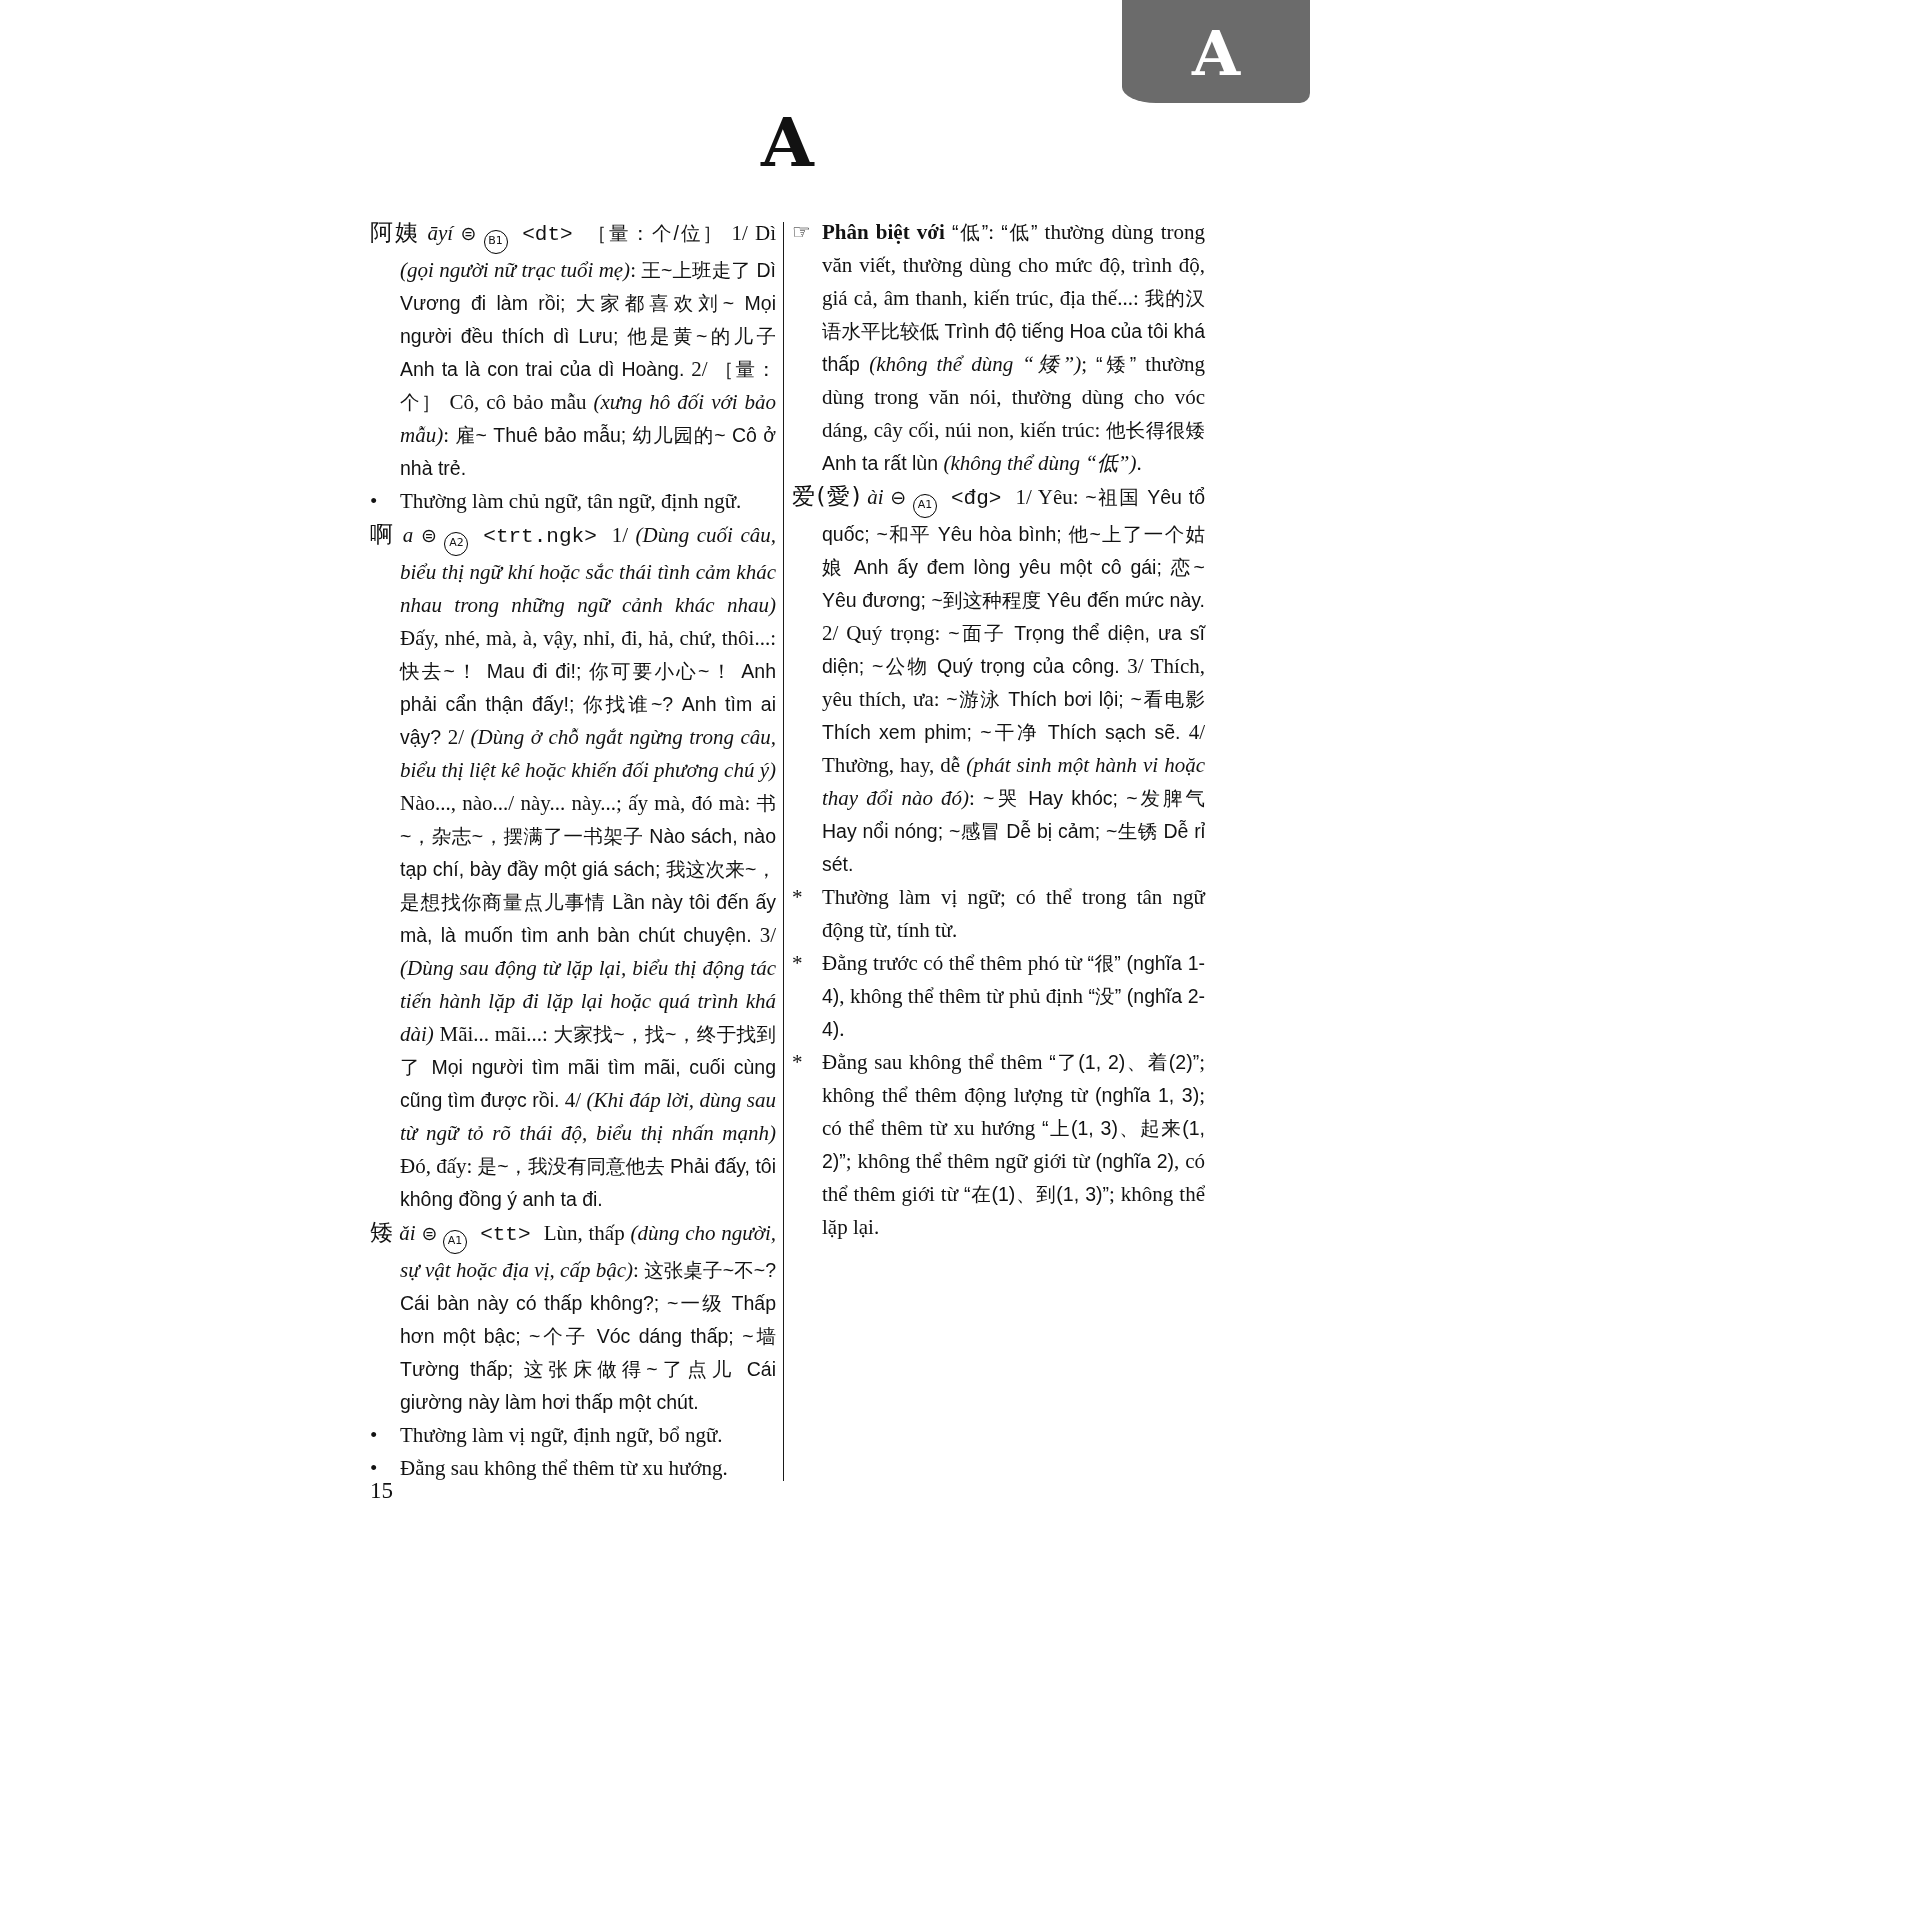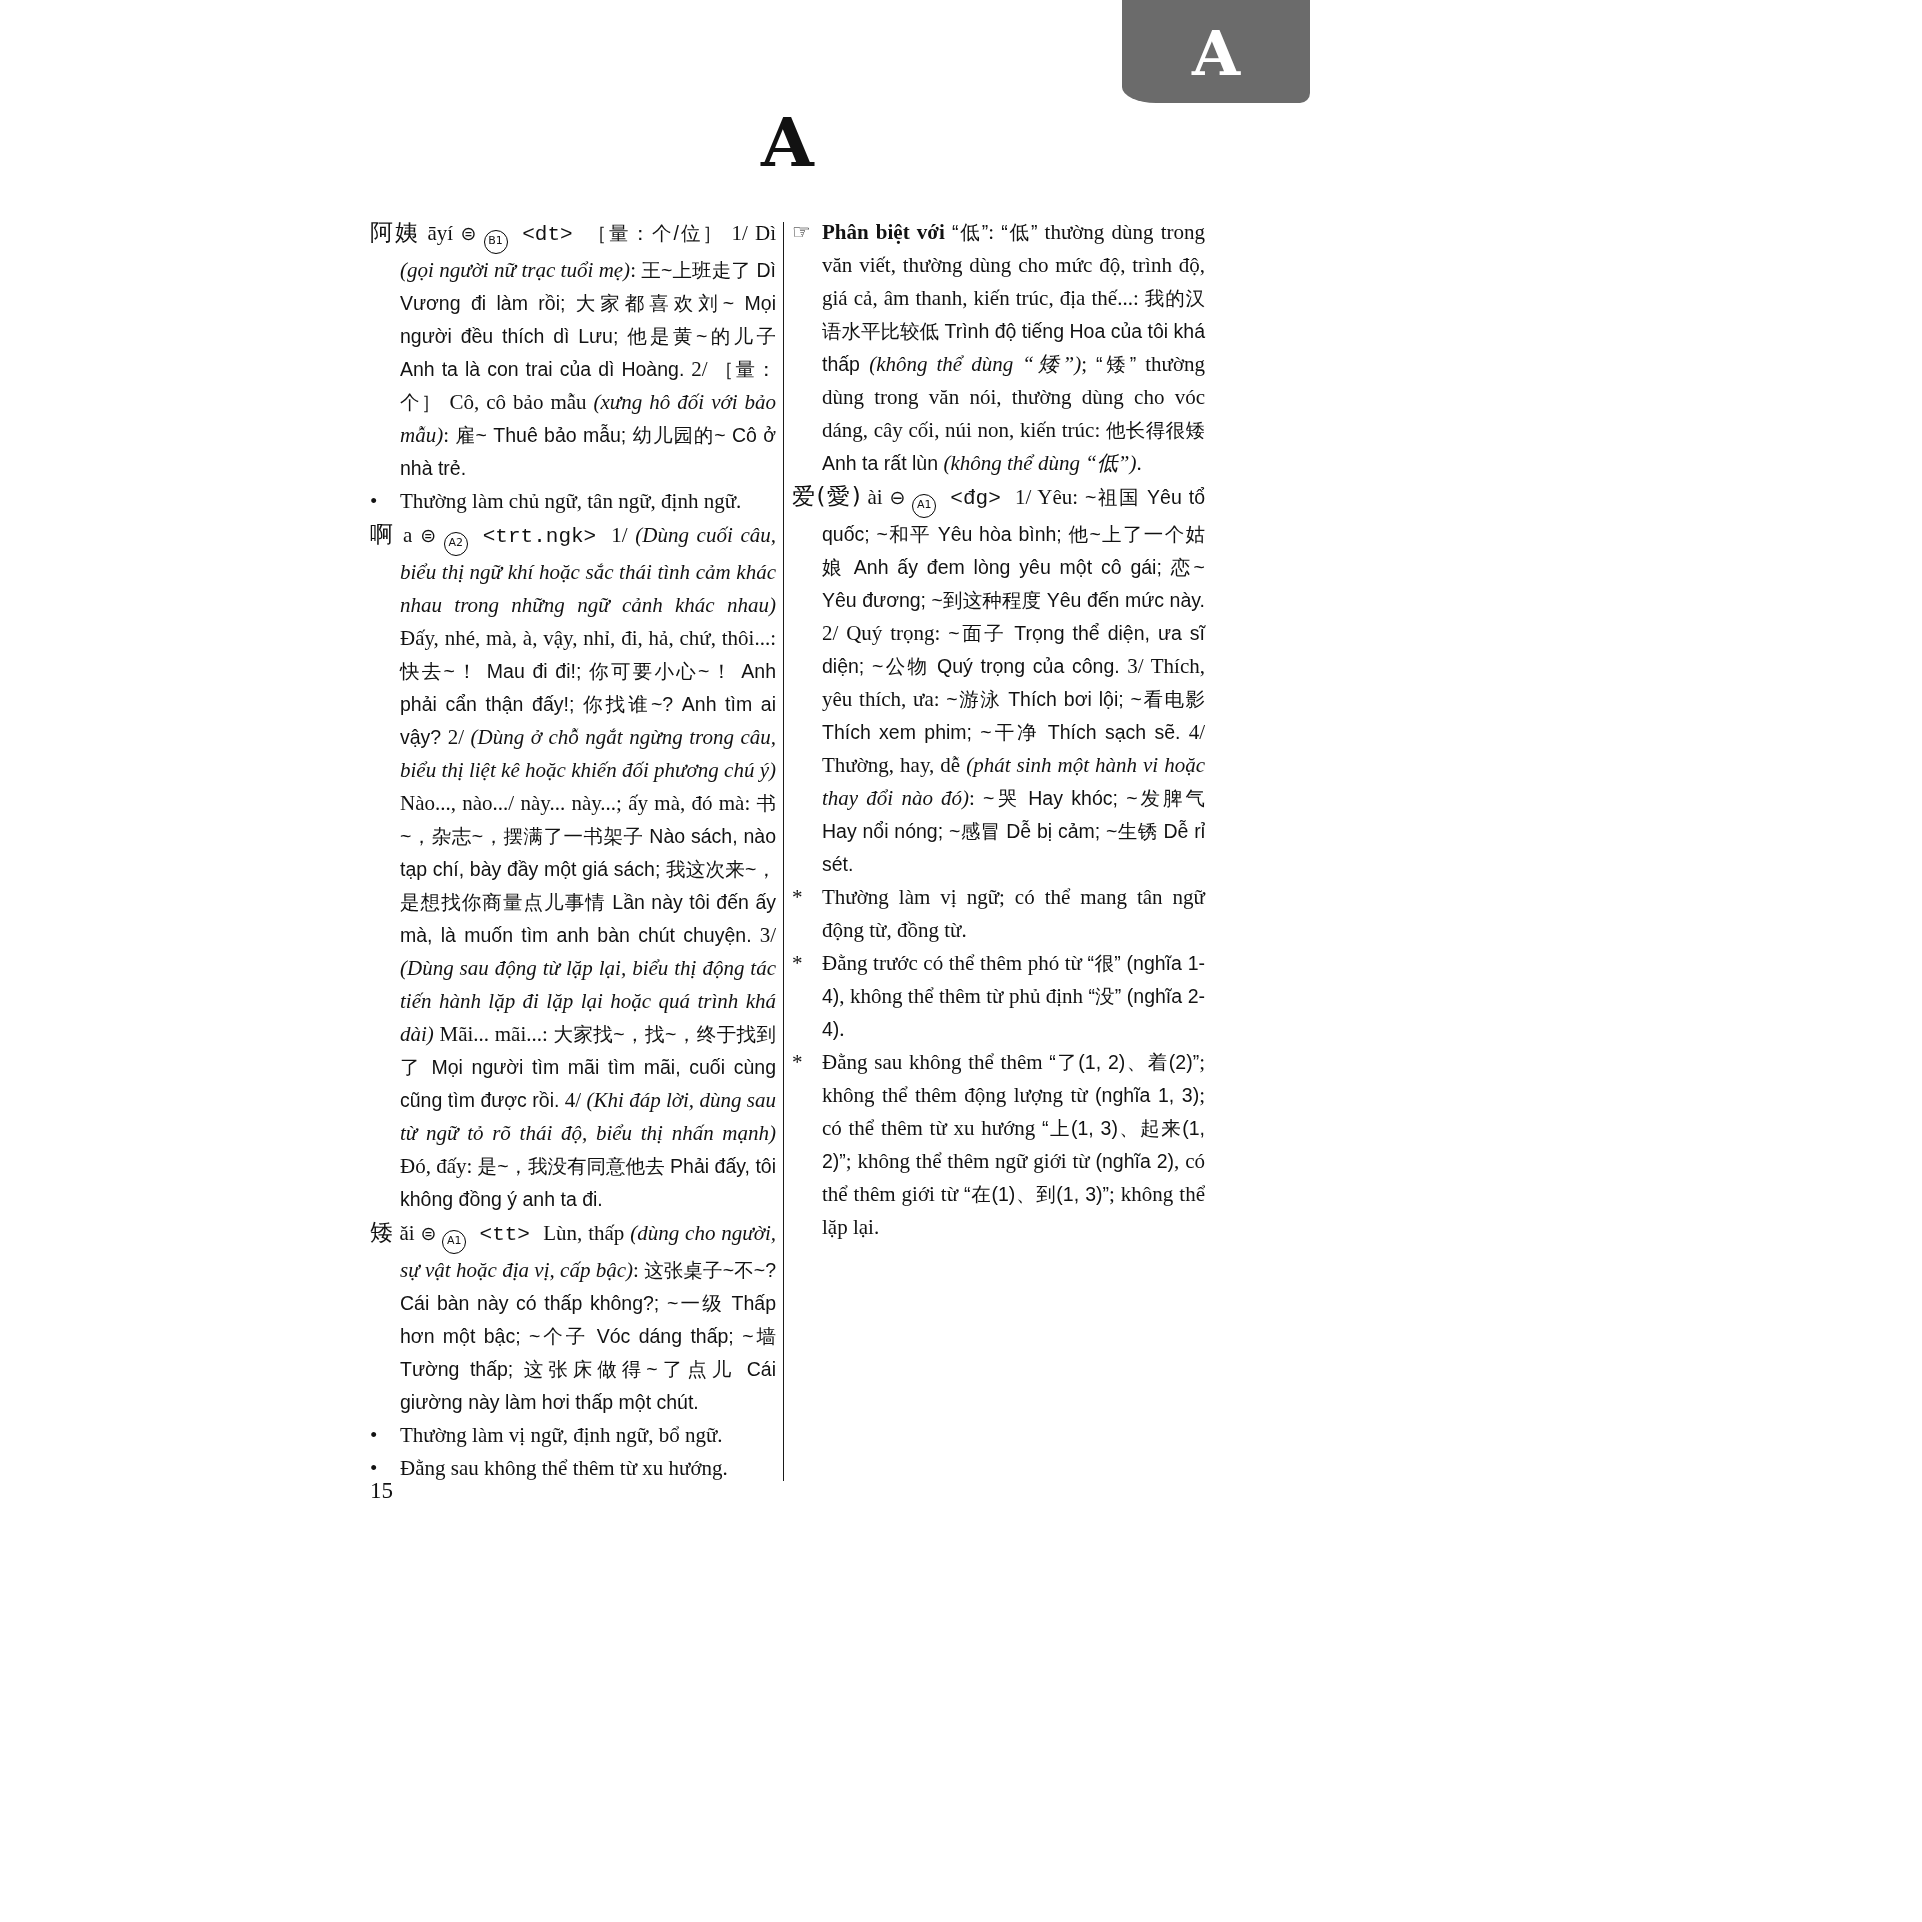--- a/index.html
+++ b/index.html
@@ -31,21 +31,21 @@
   }
   .col{font-size:21px;line-height:33px;text-align:justify;}
   .col-left{width:406px;}
   .divider{width:0;border-left:1.5px solid #1a1a1a;margin-left:7px;margin-top:6px;margin-bottom:4px;}
   .col-right{width:413px;margin-left:8px;}
   .para{padding-left:30px;text-indent:-30px;margin:0;}
   .marker{display:inline-block;width:30px;text-indent:0;}
   .k-hand .marker{width:30px;}
   
   .s-hw{font-family:"DejaVu Sans", sans-serif;font-weight:normal;font-size:23px;}
-  .s-py{font-family:"Liberation Serif", serif;}
+  .s-py{font-family:"Liberation Serif", serif;font-style:italic;}
   .s-sym{font-family:"DejaVu Sans", sans-serif;font-size:19px;}
   .s-badge{
     display:inline-block;width:22px;height:22px;line-height:20px;text-align:center;
     border:1.5px solid #000;border-radius:50%;
     font-family:"DejaVu Sans", sans-serif;font-size:11px;font-weight:normal;
     vertical-align:-4px;text-indent:0;
   }
   .s-gram{font-family:Liberation Mono, monospace;}
   .s-cn{font-family:Liberation Sans, sans-serif;font-size:19.5px;}
   .s-vi{font-family:"Liberation Sans", sans-serif;font-size:19.5px;}
@@ -74,21 +74,21 @@
         <div class="para k-bullet"><span class="marker">•</span><span class="s-plain">Thường làm chủ ngữ, tân ngữ, định ngữ.</span></div>
         <div class="para k-entry"><span class="s-hw">啊</span><span class="s-py"> a </span><span class="s-sym">⊜</span><span class="s-plain"> </span><span class="s-badge">A2</span><span class="s-gram">  &lt;trt.ngk&gt; </span><span class="s-plain">1/ </span><span class="s-it">(Dùng cuối câu, biểu thị ngữ khí hoặc sắc thái tình cảm khác nhau trong những ngữ cảnh khác nhau)</span><span class="s-plain"> Đấy, nhé, mà, à, vậy, nhỉ, đi, hả, chứ, thôi...: </span><span class="s-cn">快去~！</span><span class="s-vi"> Mau đi đi!; </span><span class="s-cn">你可要小心~！</span><span class="s-vi"> Anh phải cẩn thận đấy!; </span><span class="s-cn">你找谁~?</span><span class="s-vi"> Anh tìm ai vậy?</span><span class="s-plain"> 2/ </span><span class="s-it">(Dùng ở chỗ ngắt ngừng trong câu, biểu thị liệt kê hoặc khiến đối phương chú ý)</span><span class="s-plain"> Nào..., nào.../ này... này...; ấy mà, đó mà: </span><span class="s-cn">书~，杂志~，摆满了一书架子</span><span class="s-vi"> Nào sách, nào tạp chí, bày đầy một giá sách; </span><span class="s-cn">我这次来~，是想找你商量点儿事情</span><span class="s-vi"> Lần này tôi đến ấy mà, là muốn tìm anh bàn chút chuyện.</span><span class="s-plain"> 3/ </span><span class="s-it">(Dùng sau động từ lặp lại, biểu thị động tác tiến hành lặp đi lặp lại hoặc quá trình khá dài)</span><span class="s-plain"> Mãi... mãi...: </span><span class="s-cn">大家找~，找~，终于找到了</span><span class="s-vi"> Mọi người tìm mãi tìm mãi, cuối cùng cũng tìm được rồi.</span><span class="s-plain"> 4/ </span><span class="s-it">(Khi đáp lời, dùng sau từ ngữ tỏ rõ thái độ, biểu thị nhấn mạnh)</span><span class="s-plain"> Đó, đấy: </span><span class="s-cn">是~，我没有同意他去</span><span class="s-vi"> Phải đấy, tôi không đồng ý anh ta đi.</span></div>
         <div class="para k-entry"><span class="s-hw">矮</span><span class="s-py"> ǎi </span><span class="s-sym">⊜</span><span class="s-plain"> </span><span class="s-badge">A1</span><span class="s-gram">  &lt;tt&gt; </span><span class="s-plain">Lùn, thấp </span><span class="s-it">(dùng cho người, sự vật hoặc địa vị, cấp bậc)</span><span class="s-plain">: </span><span class="s-cn">这张桌子~不~?</span><span class="s-vi"> Cái bàn này có thấp không?; </span><span class="s-cn">~一级</span><span class="s-vi"> Thấp hơn một bậc; </span><span class="s-cn">~个子</span><span class="s-vi"> Vóc dáng thấp; </span><span class="s-cn">~墙</span><span class="s-vi"> Tường thấp; </span><span class="s-cn">这张床做得~了点儿</span><span class="s-vi"> Cái giường này làm hơi thấp một chút.</span></div>
         <div class="para k-bullet"><span class="marker">•</span><span class="s-plain">Thường làm vị ngữ, định ngữ, bổ ngữ.</span></div>
         <div class="para k-bullet"><span class="marker">•</span><span class="s-plain">Đằng sau không thể thêm từ xu hướng.</span></div>
       </div>
     <div class="divider"></div>
     <div class="col col-right">
         <div class="para k-hand"><span class="marker">☞</span><span class="s-b">Phân biệt với </span><span class="s-cn">“低”</span><span class="s-plain">: </span><span class="s-cn">“低”</span><span class="s-plain"> thường dùng trong văn viết, thường dùng cho mức độ, trình độ, giá cả, âm thanh, kiến trúc, địa thế...: </span><span class="s-cn">我的汉语水平比较低</span><span class="s-vi"> Trình độ tiếng Hoa của tôi khá thấp </span><span class="s-it">(không thể dùng “矮”)</span><span class="s-plain">; </span><span class="s-cn">“矮”</span><span class="s-plain"> thường dùng trong văn nói, thường dùng cho vóc dáng, cây cối, núi non, kiến trúc: </span><span class="s-cn">他长得很矮</span><span class="s-vi"> Anh ta rất lùn </span><span class="s-it">(không thể dùng “低”)</span><span class="s-plain">.</span></div>
         <div class="para k-entry"><span class="s-hw">爱(愛)</span><span class="s-py"> ài </span><span class="s-sym">⊖</span><span class="s-plain"> </span><span class="s-badge">A1</span><span class="s-gram">  &lt;đg&gt; </span><span class="s-plain">1/ Yêu: </span><span class="s-cn">~祖国</span><span class="s-vi"> Yêu tổ quốc; </span><span class="s-cn">~和平</span><span class="s-vi"> Yêu hòa bình; </span><span class="s-cn">他~上了一个姑娘</span><span class="s-vi"> Anh ấy đem lòng yêu một cô gái; </span><span class="s-cn">恋~</span><span class="s-vi"> Yêu đương; </span><span class="s-cn">~到这种程度</span><span class="s-vi"> Yêu đến mức này.</span><span class="s-plain"> 2/ Quý trọng: </span><span class="s-cn">~面子</span><span class="s-vi"> Trọng thể diện, ưa sĩ diện; </span><span class="s-cn">~公物</span><span class="s-vi"> Quý trọng của công.</span><span class="s-plain"> 3/ Thích, yêu thích, ưa: </span><span class="s-cn">~游泳</span><span class="s-vi"> Thích bơi lội; </span><span class="s-cn">~看电影</span><span class="s-vi"> Thích xem phim; </span><span class="s-cn">~干净</span><span class="s-vi"> Thích sạch sẽ.</span><span class="s-plain"> 4/ Thường, hay, dễ </span><span class="s-it">(phát sinh một hành vi hoặc thay đổi nào đó)</span><span class="s-plain">: </span><span class="s-cn">~哭</span><span class="s-vi"> Hay khóc; </span><span class="s-cn">~发脾气</span><span class="s-vi"> Hay nổi nóng; </span><span class="s-cn">~感冒</span><span class="s-vi"> Dễ bị cảm; </span><span class="s-cn">~生锈</span><span class="s-vi"> Dễ rỉ sét.</span></div>
-        <div class="para k-star"><span class="marker">*</span><span class="s-plain">Thường làm vị ngữ; có thể mang tân ngữ động từ, đồng từ.</span></div>
+        <div class="para k-star"><span class="marker">*</span><span class="s-plain">Thường làm vị ngữ; có thể trong tân ngữ động từ, tính từ.</span></div>
         <div class="para k-star"><span class="marker">*</span><span class="s-plain">Đằng trước có thể thêm phó từ </span><span class="s-cn">“很”</span><span class="s-vi"> (nghĩa 1-4)</span><span class="s-plain">, không thể thêm từ phủ định </span><span class="s-cn">“没”</span><span class="s-vi"> (nghĩa 2-4)</span><span class="s-plain">.</span></div>
         <div class="para k-star"><span class="marker">*</span><span class="s-plain">Đằng sau không thể thêm </span><span class="s-cn">“了(1, 2)、着(2)”</span><span class="s-plain">; không thể thêm động lượng từ </span><span class="s-vi">(nghĩa 1, 3)</span><span class="s-plain">; có thể thêm từ xu hướng </span><span class="s-cn">“上(1, 3)、起来(1, 2)”</span><span class="s-plain">; không thể thêm ngữ giới từ </span><span class="s-vi">(nghĩa 2)</span><span class="s-plain">, có thể thêm giới từ </span><span class="s-cn">“在(1)、到(1, 3)”</span><span class="s-plain">; không thể lặp lại.</span></div>
       </div>
   </div>
 
   <div class="page-number">15</div>
 
 </div>
 
 </body></html>

